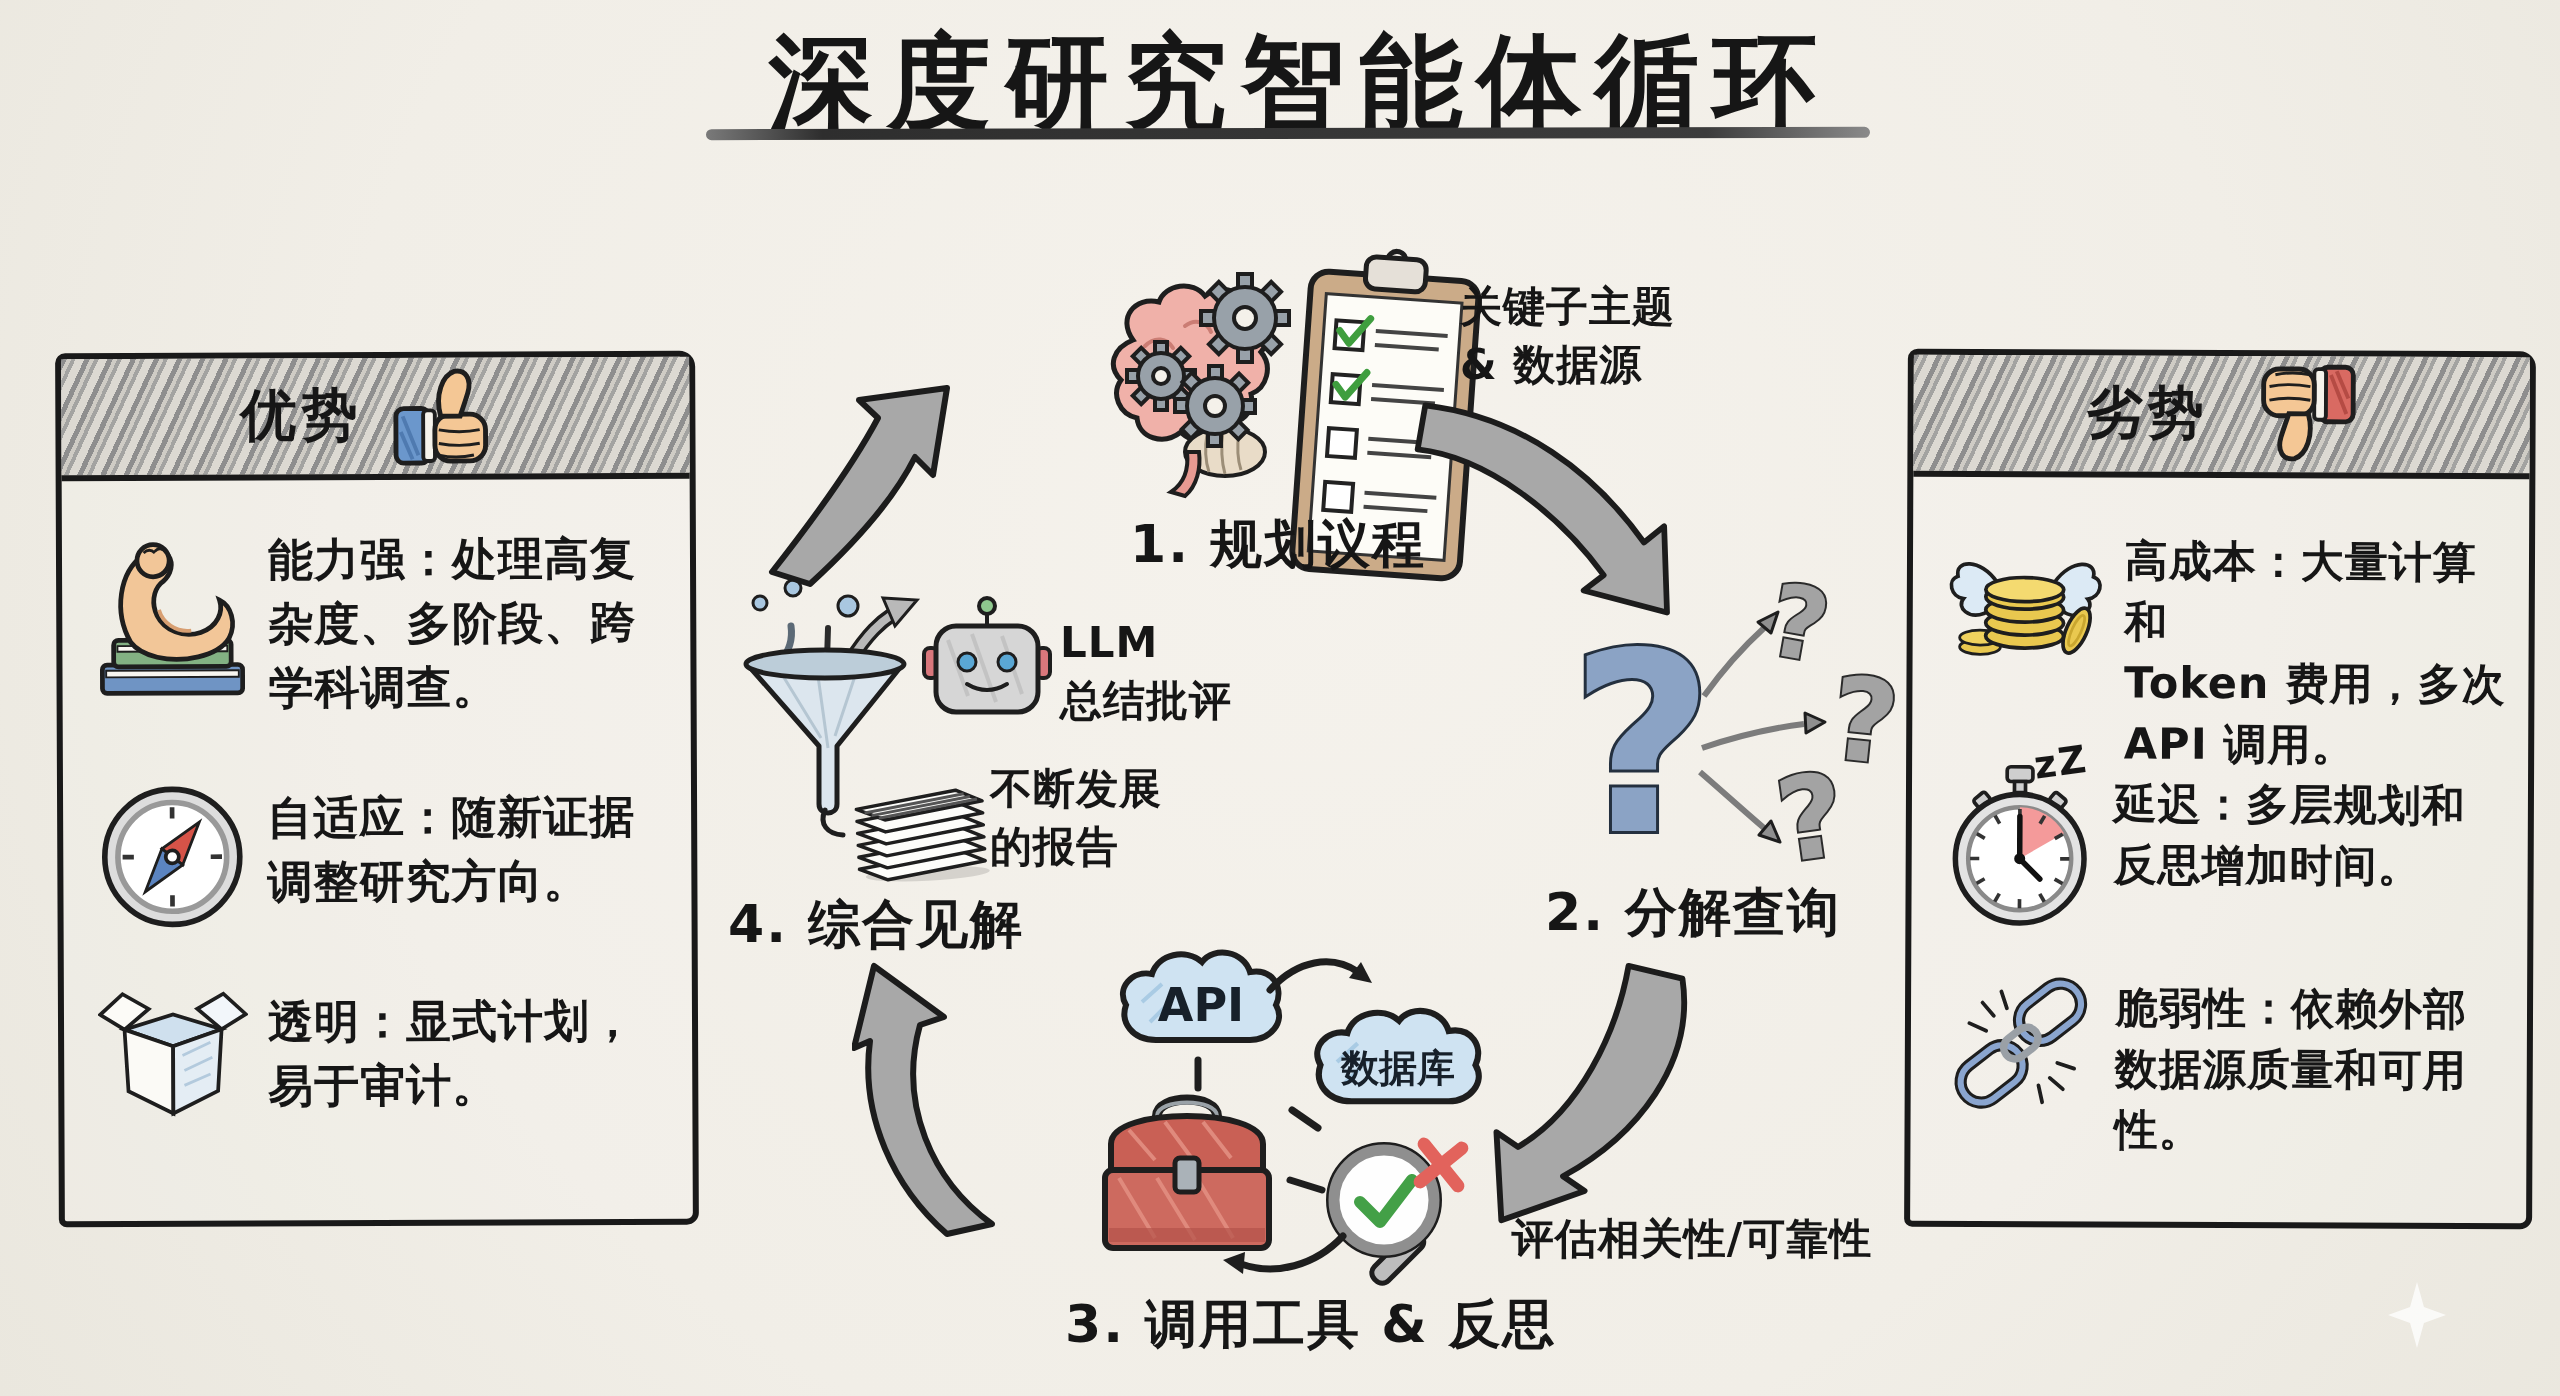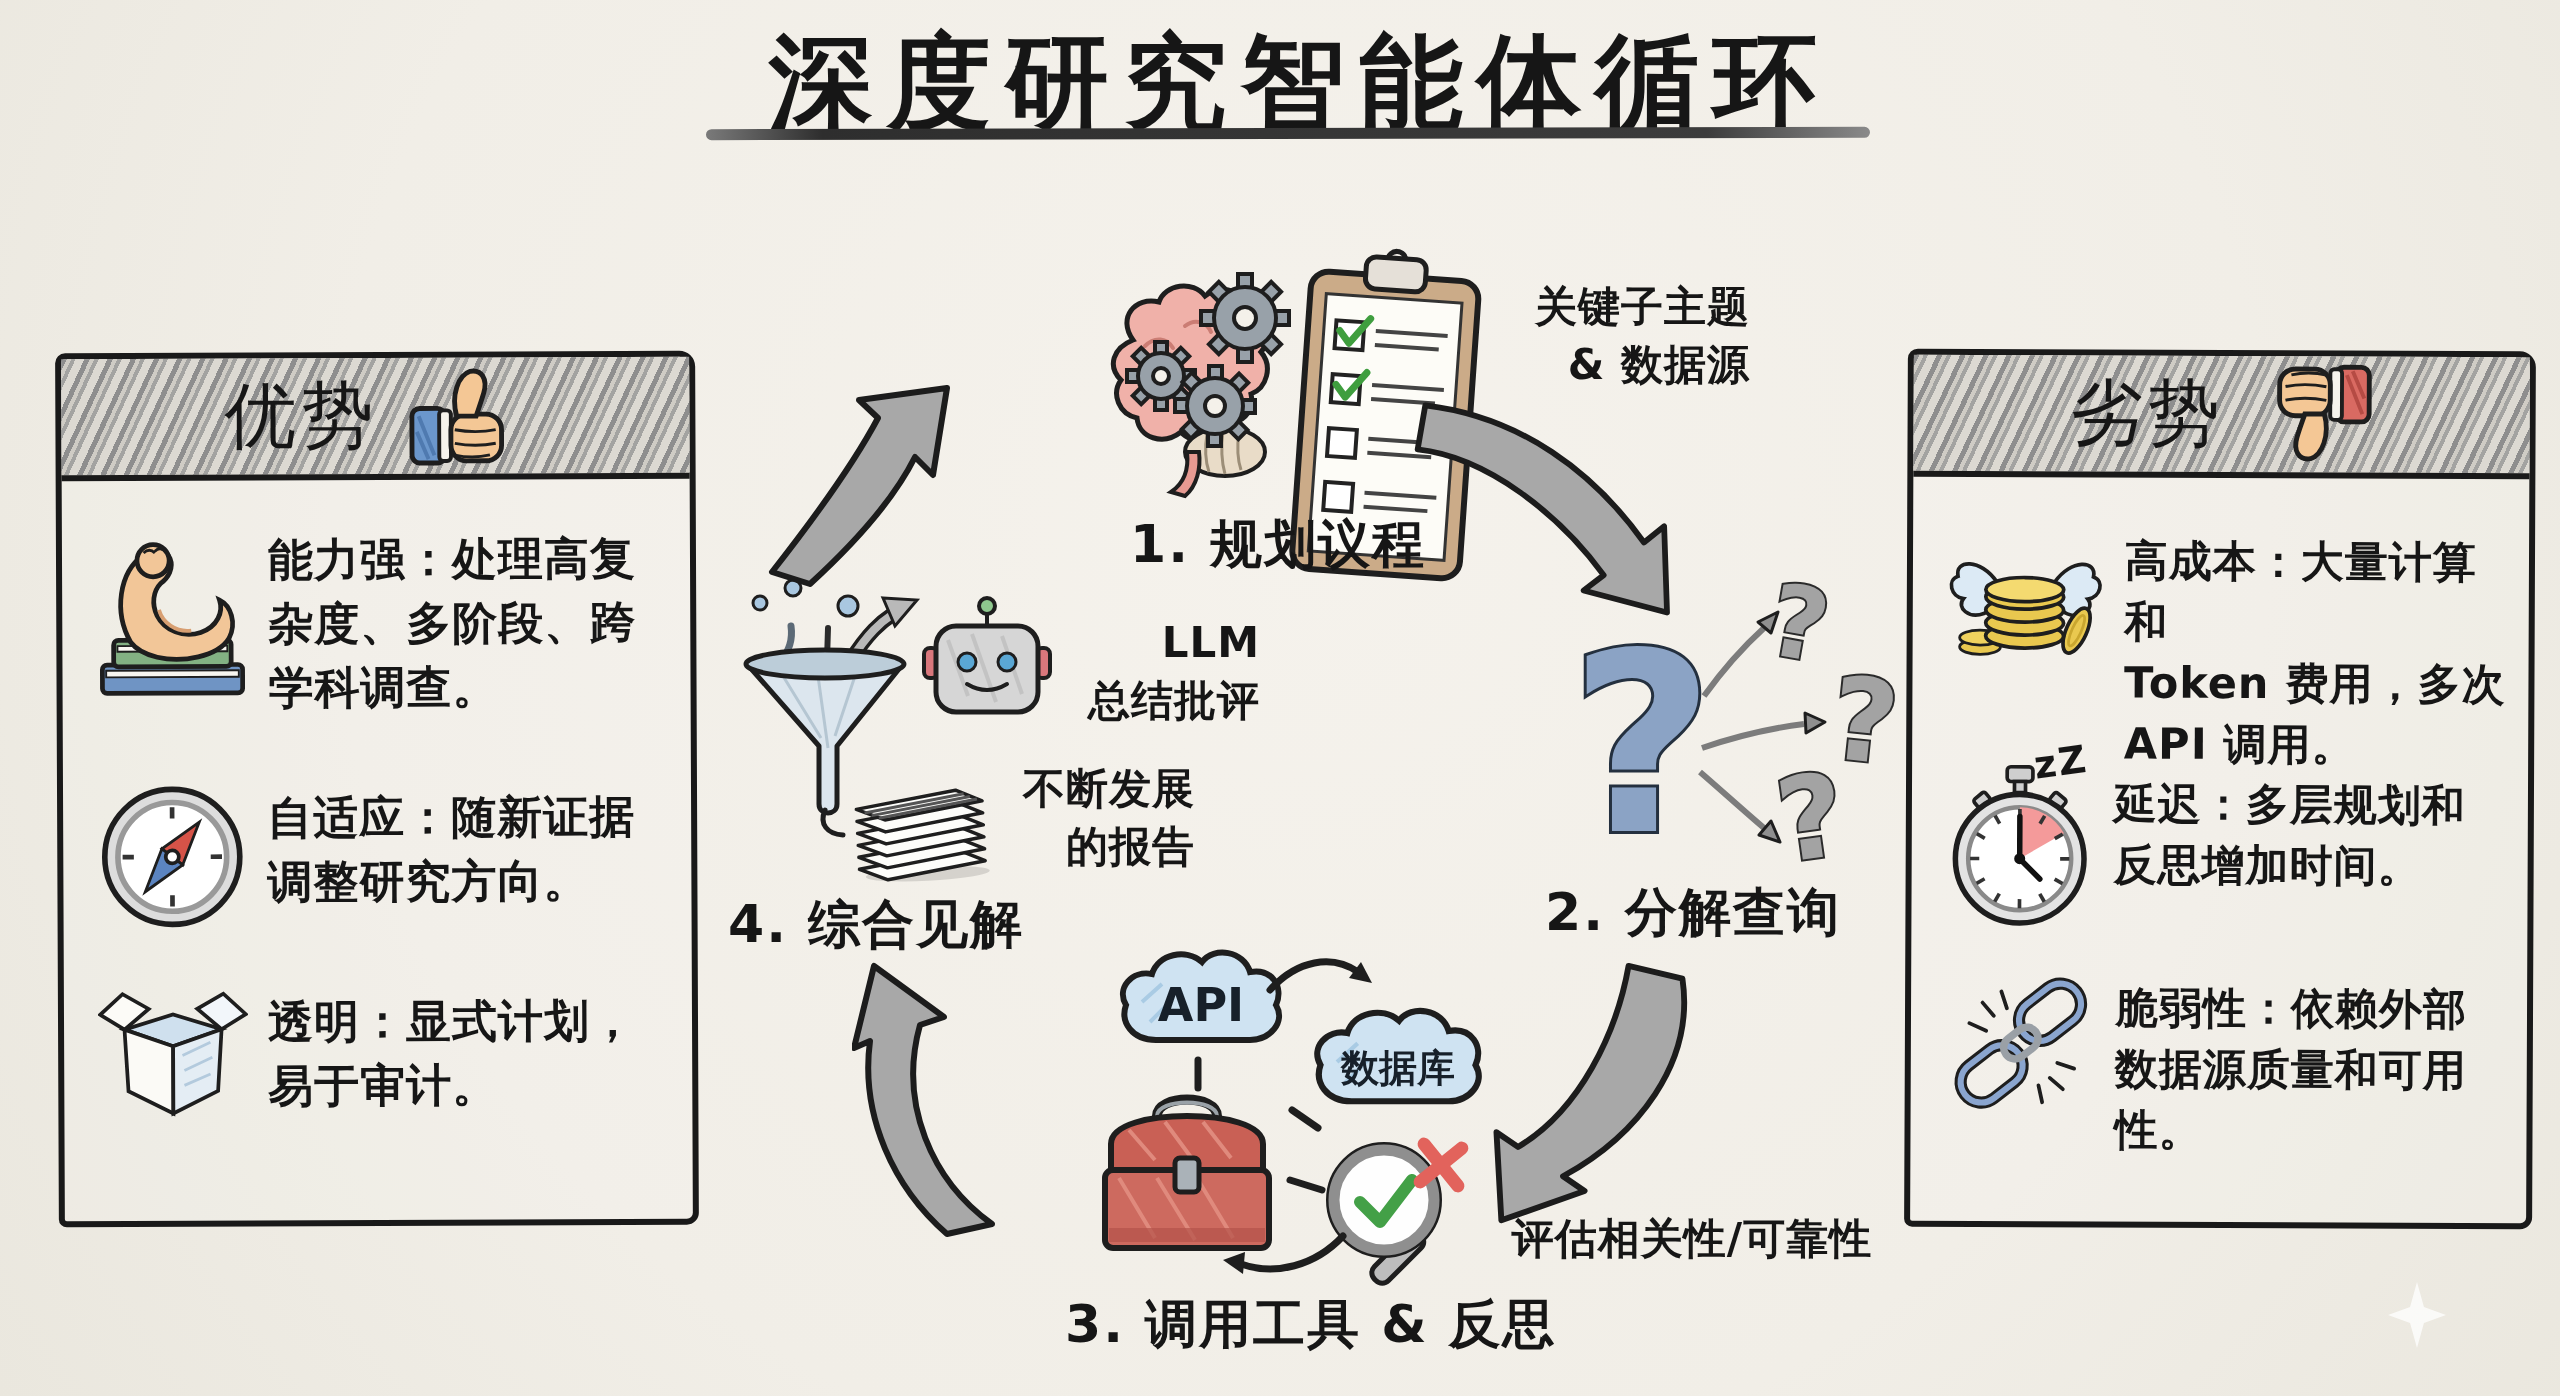--- a/index.html
+++ b/index.html
@@ -9,26 +9,26 @@
   .abs{position:absolute}
   .title{left:0;right:0;top:14px;text-align:center;font-size:104px;font-weight:900;letter-spacing:14px}
   .title-underline{left:706px;top:128px;width:1164px;height:11px;border-radius:6px;
     background:linear-gradient(90deg,#7a7a7a,#2e2e2e 10%,#3c3c3c 86%,#8a8a8a);transform:rotate(-0.12deg)}
   .panel{position:absolute;border:6px solid #191919;border-radius:10px 16px 12px 8px;background:rgba(255,255,255,0.10)}
   .panel-left{left:57px;top:352px;width:628px;height:862px;transform:rotate(-0.25deg)}
   .panel-right{left:1906px;top:350px;width:616px;height:866px;transform:rotate(0.25deg)}
   .panel-header{position:absolute;left:0;right:0;top:0;height:116px;border-bottom:6px solid #191919;
     display:flex;align-items:center;justify-content:center;gap:30px;
     background:repeating-linear-gradient(115deg,#8e8e8e 0 5px,#cfccc5 5px 9px,#a3a3a1 9px 13px,#dcd9d2 13px 21px)}
-  .panel-header-text{font-size:72px;font-weight:400;letter-spacing:5px}
+  .panel-header-text{font-size:56px;font-weight:700;letter-spacing:5px}
   .panel-item{position:absolute;left:34px;right:14px;display:flex;gap:20px;align-items:flex-start}
   .item-text{font-size:45px;font-weight:700;line-height:1.42;letter-spacing:1px;white-space:pre-line;padding-top:10px}
   .panel-right .item-text{font-size:43px}
   .step-label{font-size:52px;font-weight:800;letter-spacing:2px;white-space:nowrap}
-  .note{font-size:42px;font-weight:700;letter-spacing:1px;text-align:right;white-space:pre-line;line-height:1.38}
+  .note{font-size:42px;font-weight:700;letter-spacing:1px;text-align:left;white-space:pre-line;line-height:1.38}
   .note-left{text-align:center;white-space:nowrap}
   .zzz{font-size:38px;font-weight:800;transform:rotate(-8deg);letter-spacing:2px}
   .sparkle{width:58px;height:66px;background:#ffffff;opacity:.75;
     clip-path:polygon(50% 0,62% 38%,100% 50%,62% 62%,50% 100%,38% 62%,0 50%,38% 38%)}
   svg{display:block}
   svg text{font-family:"DejaVu Sans","Liberation Sans",sans-serif}
 </style>
 </head>
 <body>
 

